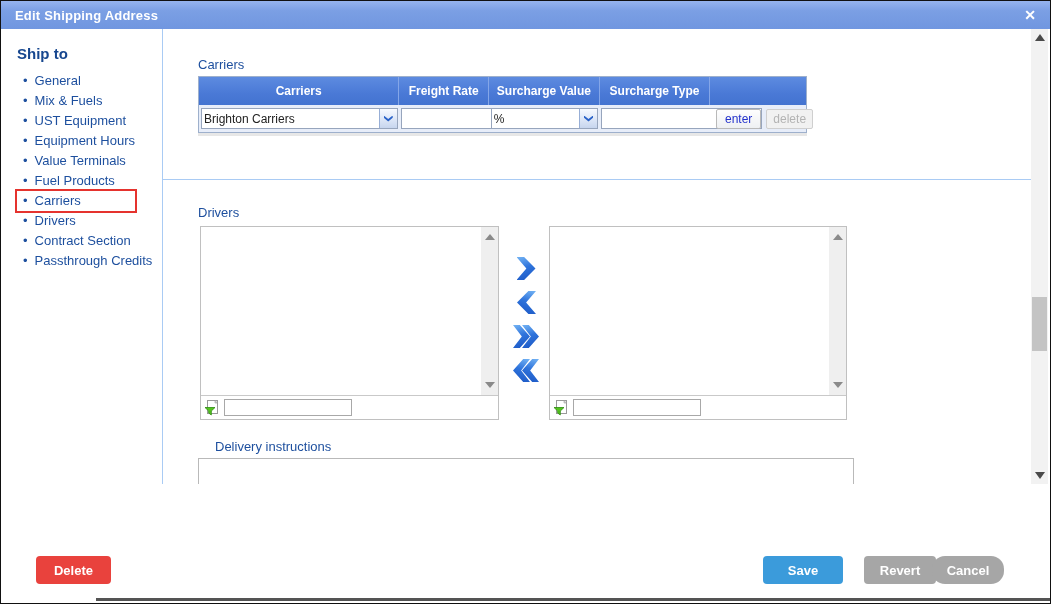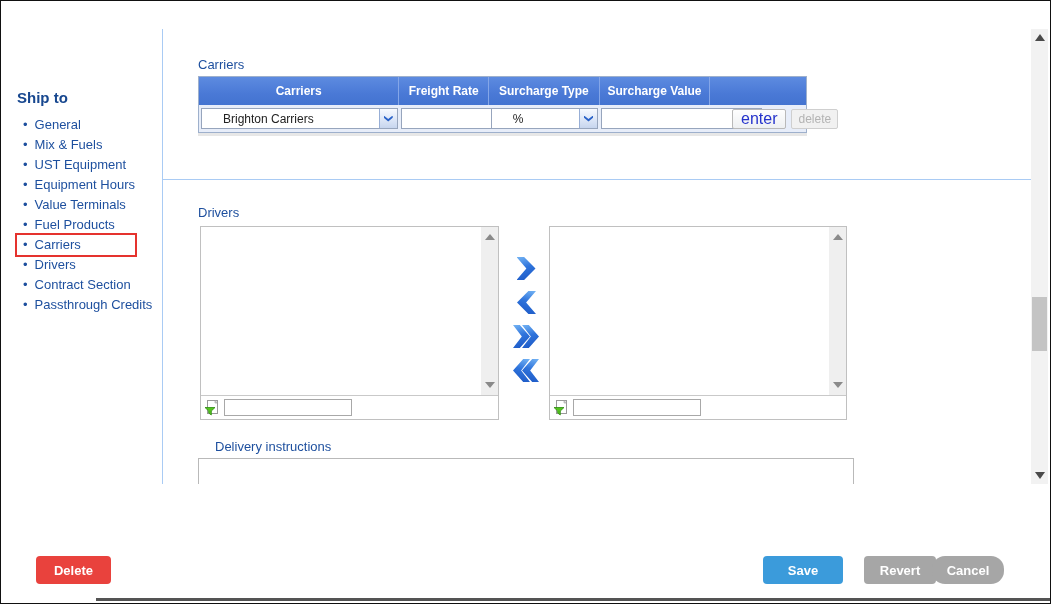--- a/index.html
+++ b/index.html
@@ -12,21 +12,21 @@
     display:flex; align-items:center; padding:0 14px; }
   .titlebar .title { color:#fff; font-size:13px; font-weight:bold; letter-spacing:.2px; }
   .titlebar .close { margin-left:auto; color:#fff; font-size:14px; font-weight:bold; cursor:pointer; line-height:1; }
 
   
   .content { position:absolute; left:0; top:28px; width:1030px; height:455px; overflow:hidden; background:#fff; }
   .vdivider { position:absolute; left:161px; top:0; width:1px; height:455px; background:#a9cbf4; }
   .hdivider { position:absolute; left:162px; top:150px; width:868px; height:1px; background:#a9cbf4; }
 
   
-  .sidebar { position:absolute; left:0; top:0; width:161px; height:455px; padding:16px 0 0 16px;margin-top:44px; }
+  .sidebar { position:absolute; left:0; top:0; width:161px; height:455px; padding:16px 0 0 16px; }
   .sidebar h2 { color:#17478f; font-size:15px; font-weight:bold; margin-bottom:9px; }
   .sidebar ul { list-style:none; }
   .sidebar li { display:flex; align-items:flex-start; color:#1d4f9e; font-size:13px; line-height:20px;
     padding:0 6px 0 6px; max-width:142px; cursor:pointer; }
   .sidebar li .bullet { margin-right:7px; font-size:13px; }
   .sidebar li.active { border:2px solid #e5332e; margin:-2px 0 -2px -2px; padding-left:6px; width:122px; }
 
   
   .sec-label { position:absolute; color:#1d4f9e; font-size:13px; }
 
@@ -36,31 +36,31 @@
   .ctable .thead { display:flex; height:28px;
     background:linear-gradient(180deg,#5d8be0 0%,#4a79d6 60%,#4373d0 100%); }
   .ctable .th { color:#fff; font-size:12px; font-weight:bold; display:flex; align-items:center; justify-content:center;
     border-right:1px solid #84a6e8; height:100%; }
   .ctable .th:last-child { border-right:none; }
   .ctable .trow { display:flex; height:27px; align-items:center; background:#e7edf9; }
   .ctable .td { padding:2px 1px 2px 2px; height:100%; display:flex; align-items:center; }
   .c0 { width:201px; } .c1 { width:90px; } .c2 { width:111px; } .c3 { width:111px; } .c4 { width:96px; }
 
   .fake-select { flex:1; height:21px; background:#fff; border:1px solid #97a5bd; display:flex; align-items:center; cursor:pointer; }
-  .fake-select .sel-text { flex:1; font-size:12px; color:#222; padding-left:21px; white-space:nowrap; overflow:hidden; }
+  .fake-select .sel-text { flex:1; font-size:12px; color:#222; padding-left:2px; white-space:nowrap; overflow:hidden; }
   .sel-btn { width:18px; height:100%; border-left:1px solid #97aed6;
     background:linear-gradient(180deg,#f7faff 0%,#dfe8f8 50%,#c7d5ee 100%);
     display:flex; align-items:center; justify-content:center; }
   .sel-chev { width:9px; height:6px; background:#2a62c8;
     clip-path:polygon(0 0,50% 60%,100% 0,100% 38%,50% 100%,0 38%); }
 
   .cell-input { flex:1; height:21px; border:1px solid #97a5bd; font-size:12px; color:#222;
     text-align:right; padding-right:4px; font-family:"Liberation Sans",sans-serif; }
 
-  .btn-enter { height:20px; padding:0 8px; margin-left:20px; font-size:16px; color:#2432cc;
+  .btn-enter { height:20px; padding:0 8px; margin-left:4px; font-size:12px; color:#2432cc;
     background:linear-gradient(180deg,#fefefe,#eef0f2); border:1px solid #b9b9b9; border-radius:2px; cursor:pointer; }
   .btn-del-sm { height:20px; padding:0 6px; margin-left:5px; font-size:12px; color:#b3b3b3;
     background:#f1f1f1; border:1px solid #cfcfcf; border-radius:2px; }
 
   
   .lbox { position:absolute; top:197px; width:299px; height:194px; border:1px solid #c0c0c0; background:#fff; }
   .lbox .listarea { position:relative; height:169px; border-bottom:1px solid #c9c9c9; }
   .lbox .inner-sb { position:absolute; right:0; top:0; width:17px; height:100%; background:#efefef;
     display:flex; flex-direction:column; align-items:center; justify-content:space-between; padding:7px 0; }
   .tri-up-sm { width:0; height:0; border-left:5px solid transparent; border-right:5px solid transparent; border-bottom:6px solid #8a8a8a; }
@@ -98,20 +98,24 @@
   .btn-revert { left:846px; width:72px; background:#a6a6a6;margin-left:17px; }
   .btn-cancel { left:931px; width:72px; background:#a6a6a6;border-radius:13px; }
 
   .bottom-bar { position:absolute; left:95px; top:597px; right:0; height:3px; background:#545454; }
 </style>
 </head>
 <body>
 
 <div class="window">
 
+  <div class="titlebar">
+    <span class="title">Edit Shipping Address</span>
+    <span class="close">✕</span>
+  </div>
 
   <div class="content">
     <div class="vdivider"></div>
     <div class="hdivider"></div>
 
     <div class="sidebar">
       <h2>Ship to</h2>
       <ul>
         <li>
             <span class="bullet">•</span>
@@ -155,22 +159,22 @@
           </li>
       </ul>
     </div>
 
     <div class="sec-label" style="left:197px; top:28px;">Carriers</div>
 
     <div class="ctable">
       <div class="thead">
         <div class="th c0">Carriers</div>
         <div class="th c1">Freight Rate</div>
+        <div class="th c3">Surcharge Value</div>
         <div class="th c2">Surcharge Type</div>
-        <div class="th c3">Surcharge Value</div>
         <div class="th c4"></div>
       </div>
       <div class="trow">
         <div class="td c0">
           <div class="fake-select">
             <span class="sel-text">Brighton Carriers</span>
             <span class="sel-btn">
                 <span class="sel-chev"></span>
               </span>
           </div>

